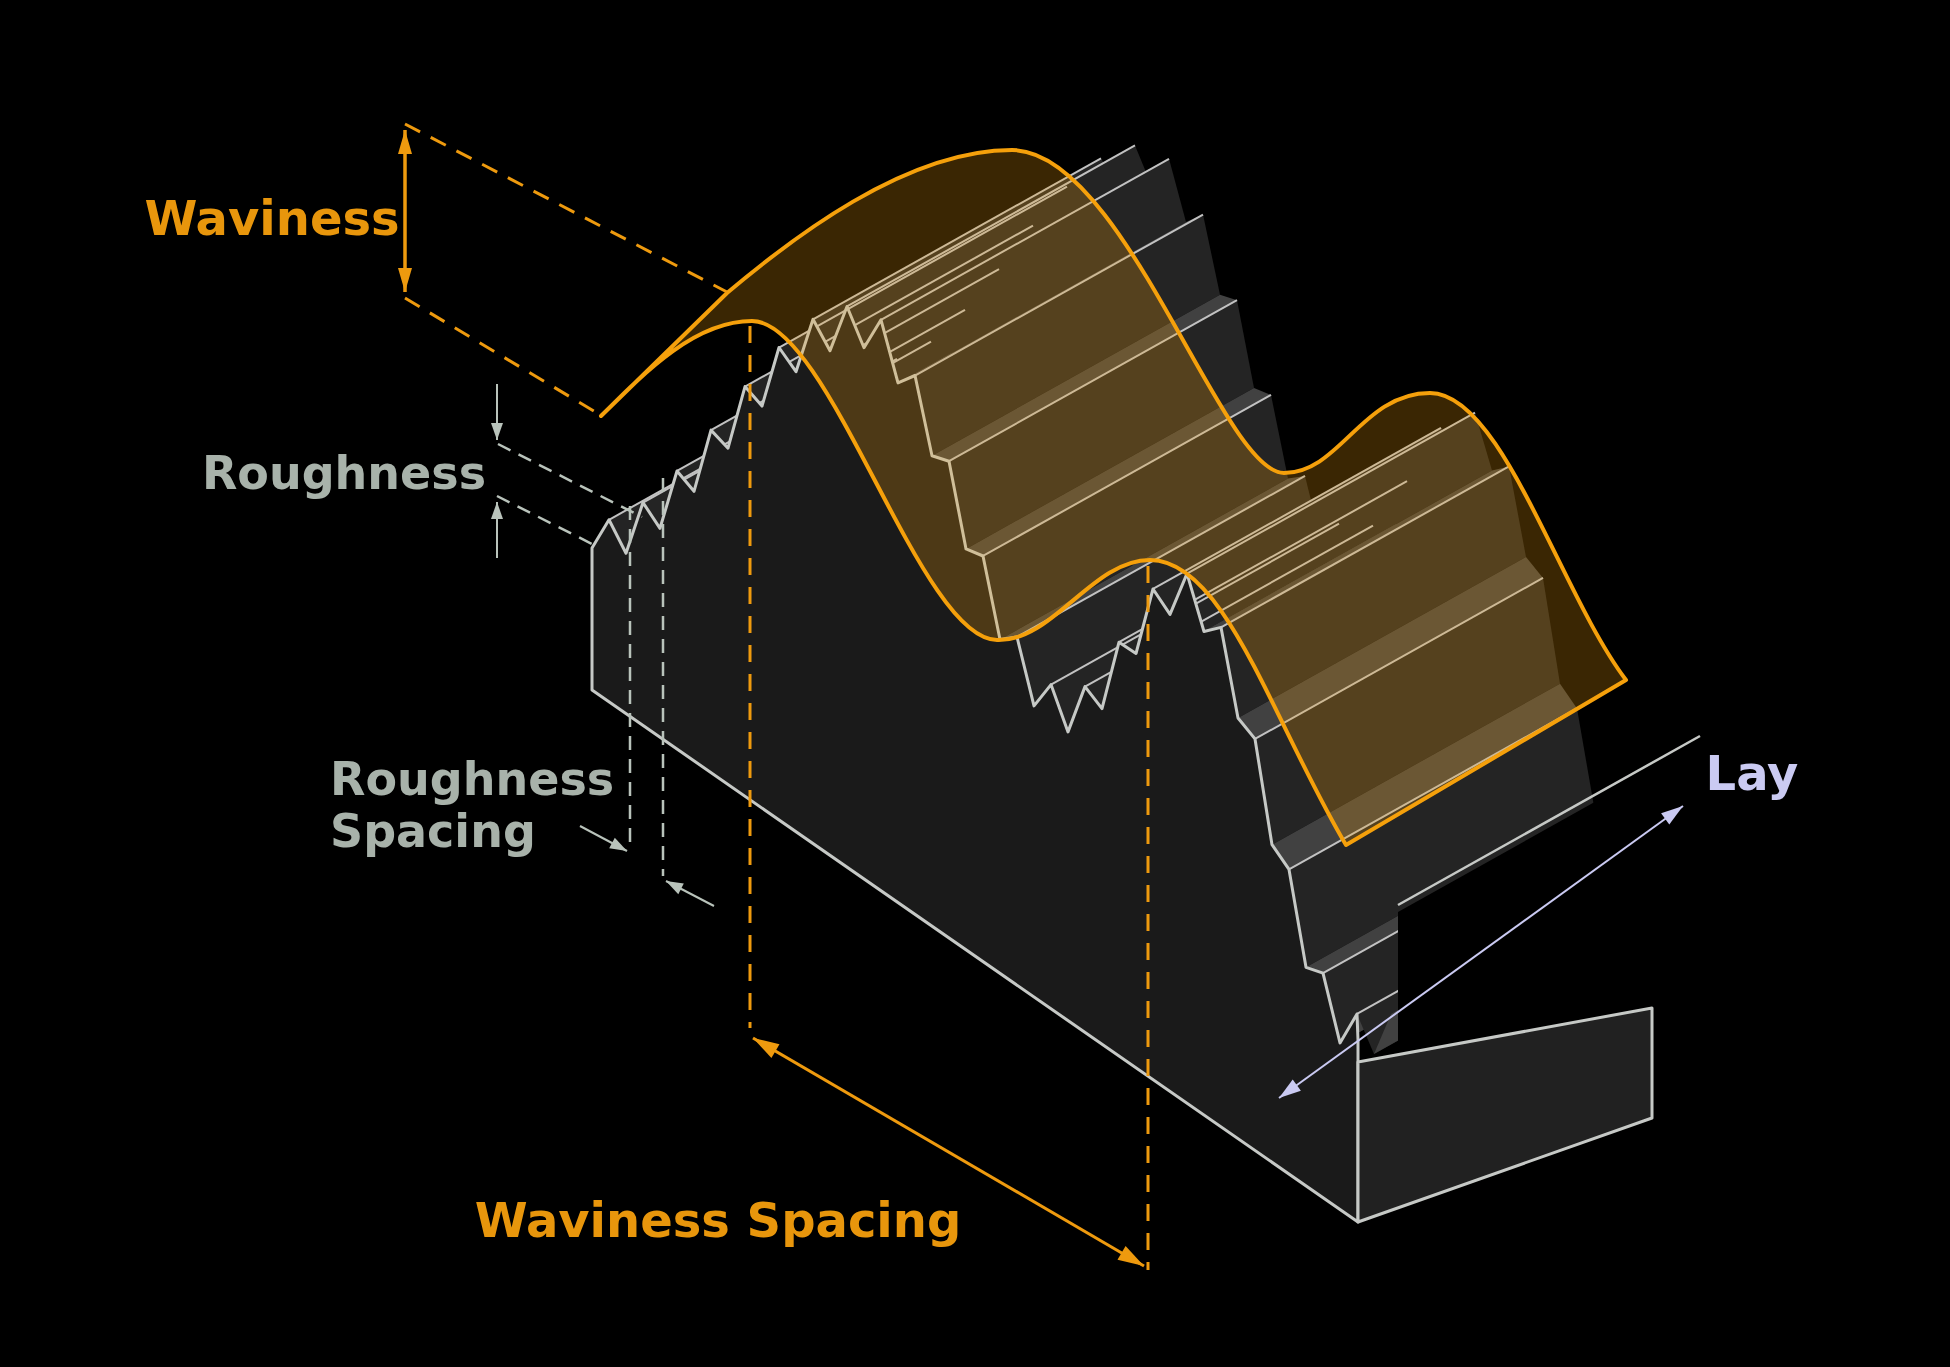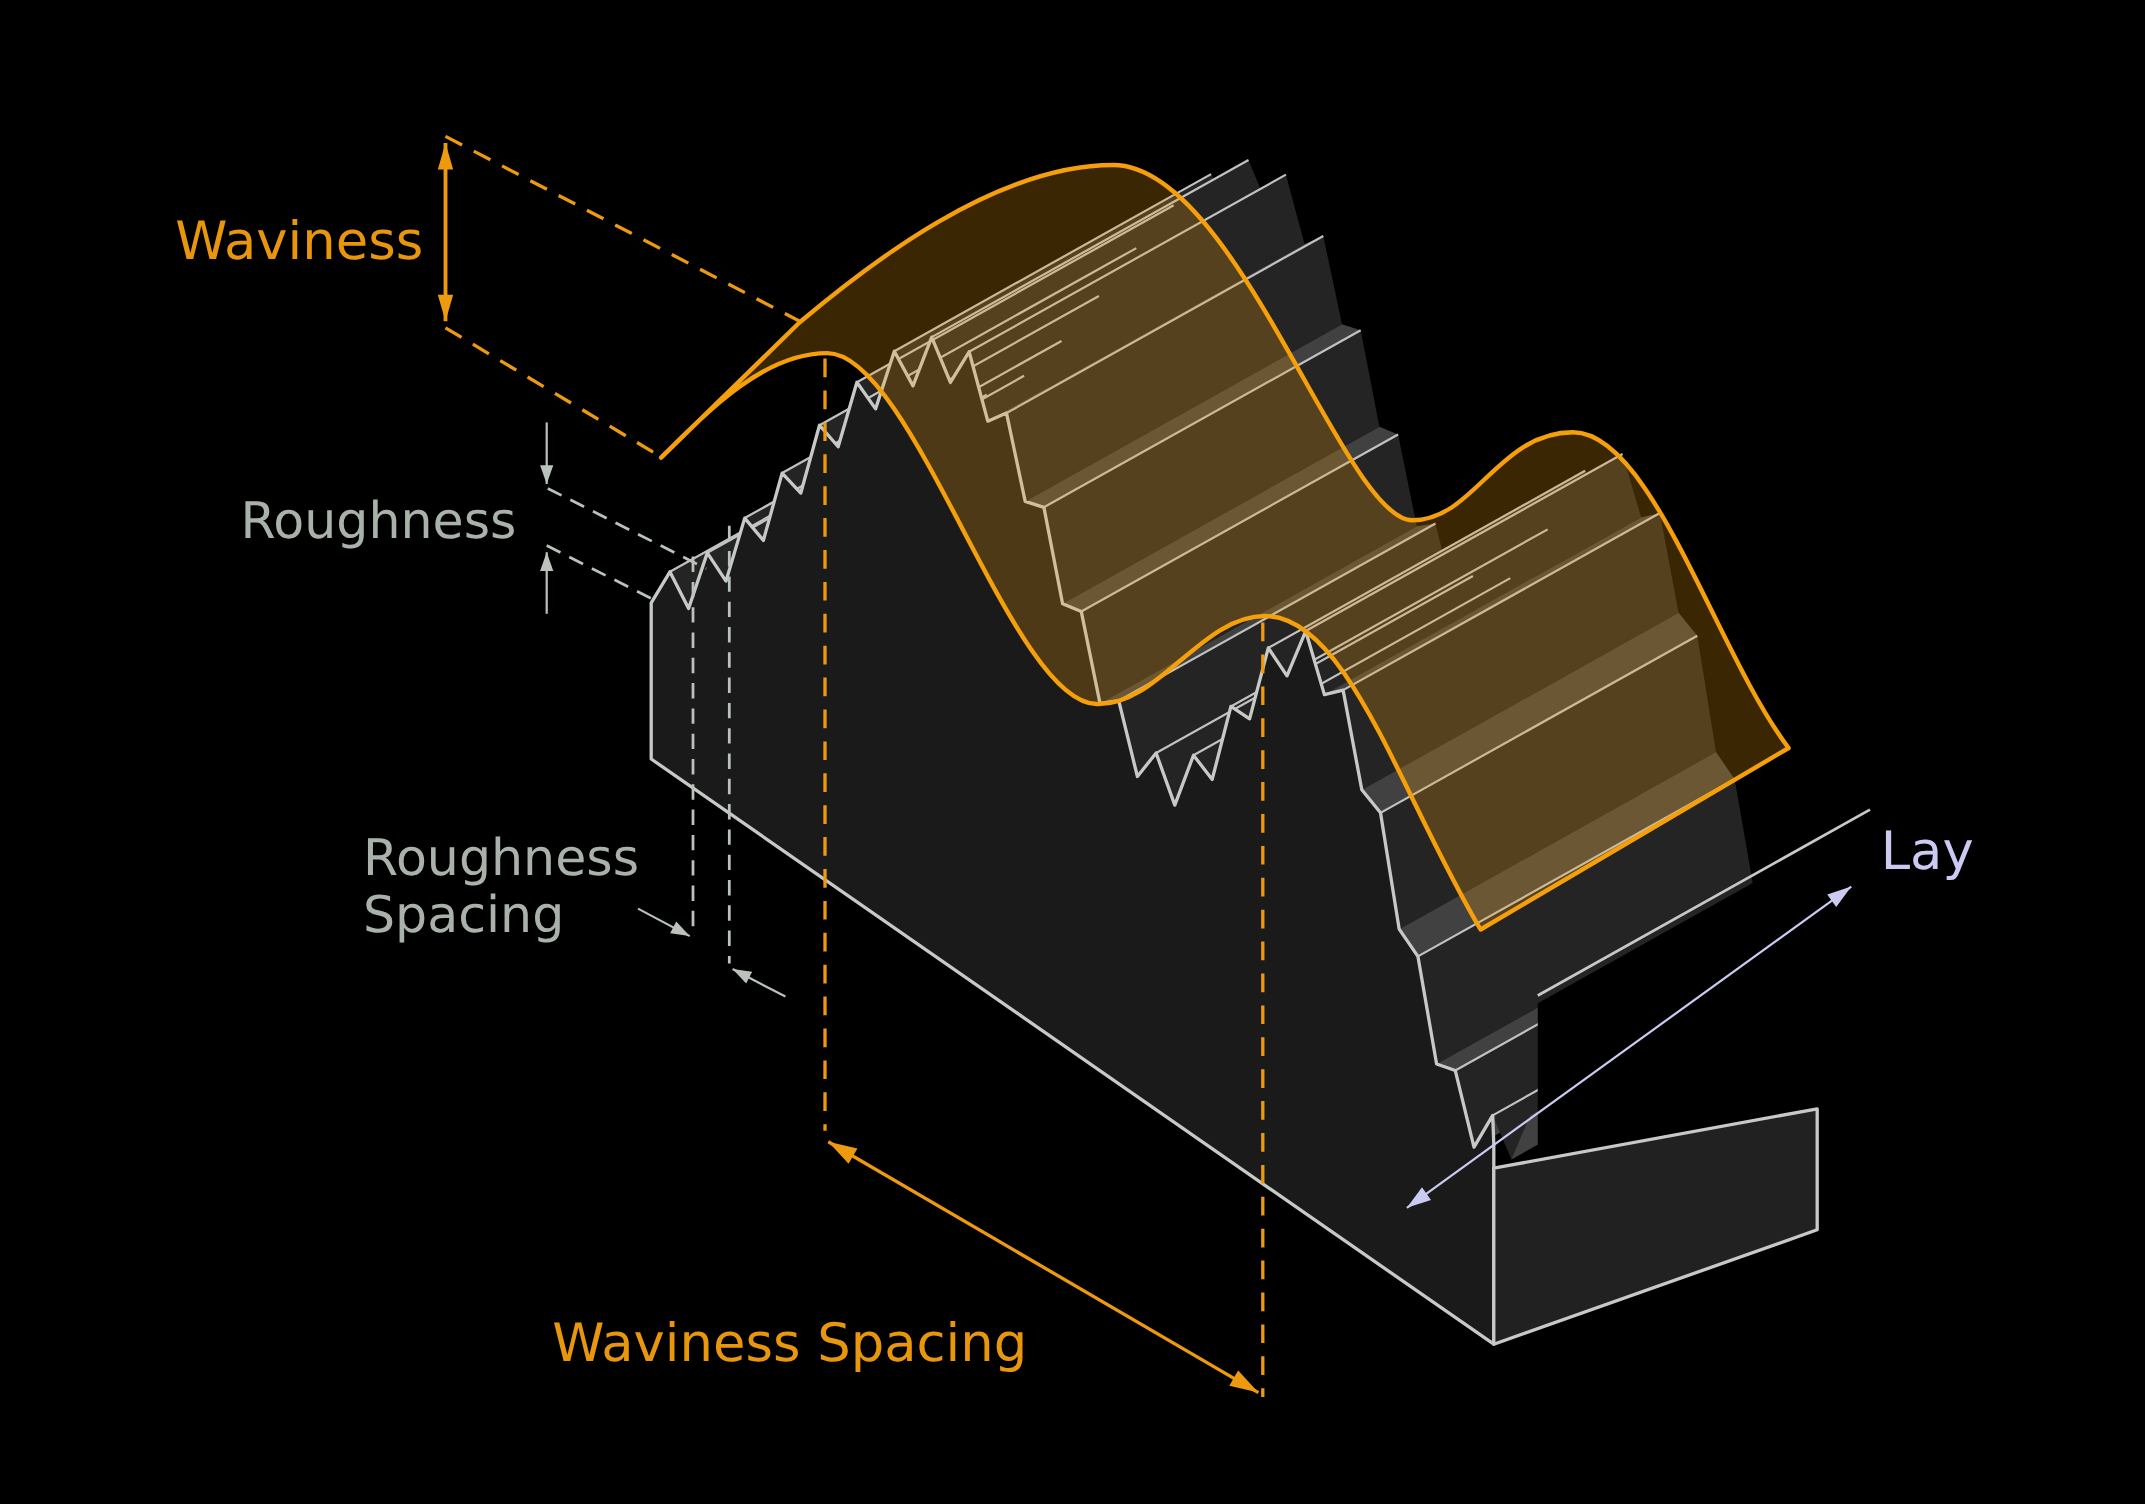--- a/index.html
+++ b/index.html
@@ -1,17 +1,17 @@
 <!DOCTYPE html>
 <html><head>
 <meta charset="utf-8">
 <style>
   html,body{margin:0;padding:0;background:#000;}
   .stage{position:relative;width:1950px;height:1367px;background:#000;overflow:hidden;
-         font-family:"DejaVu Sans","Liberation Sans",sans-serif;}
+         font-family:"DejaVu Sans","Liberation Sans",sans-serif;font-weight:bold;}
   svg{display:block}
   text{font-family:"DejaVu Sans","Liberation Sans",sans-serif;}
 </style>
 </head>
 <body>
 
 <div class="stage">
 <svg width="1950" height="1367" viewBox="0 0 1950 1367">
 
   <rect id="bg" x="0" y="0" width="1950" height="1367" fill="#000000"></rect>

